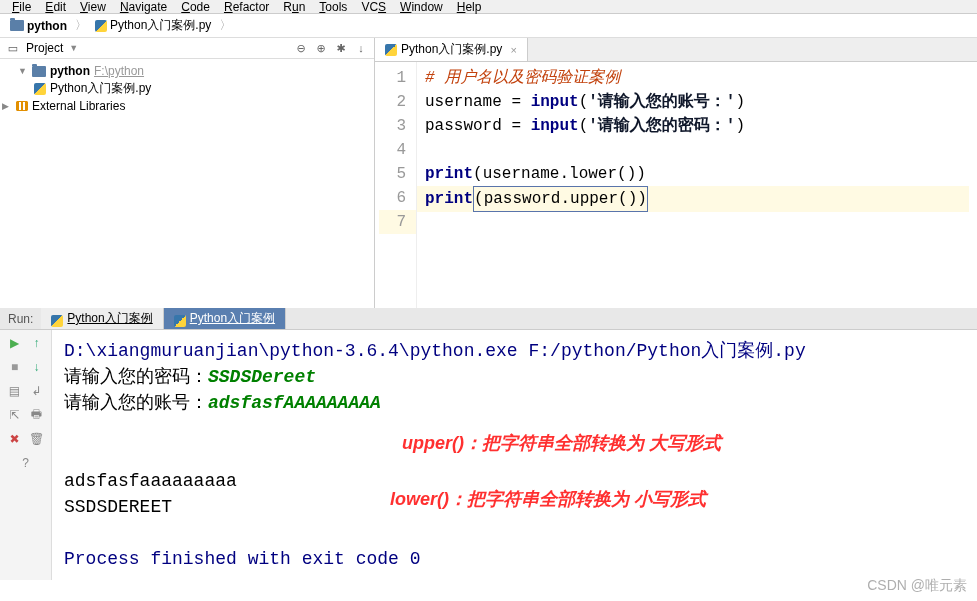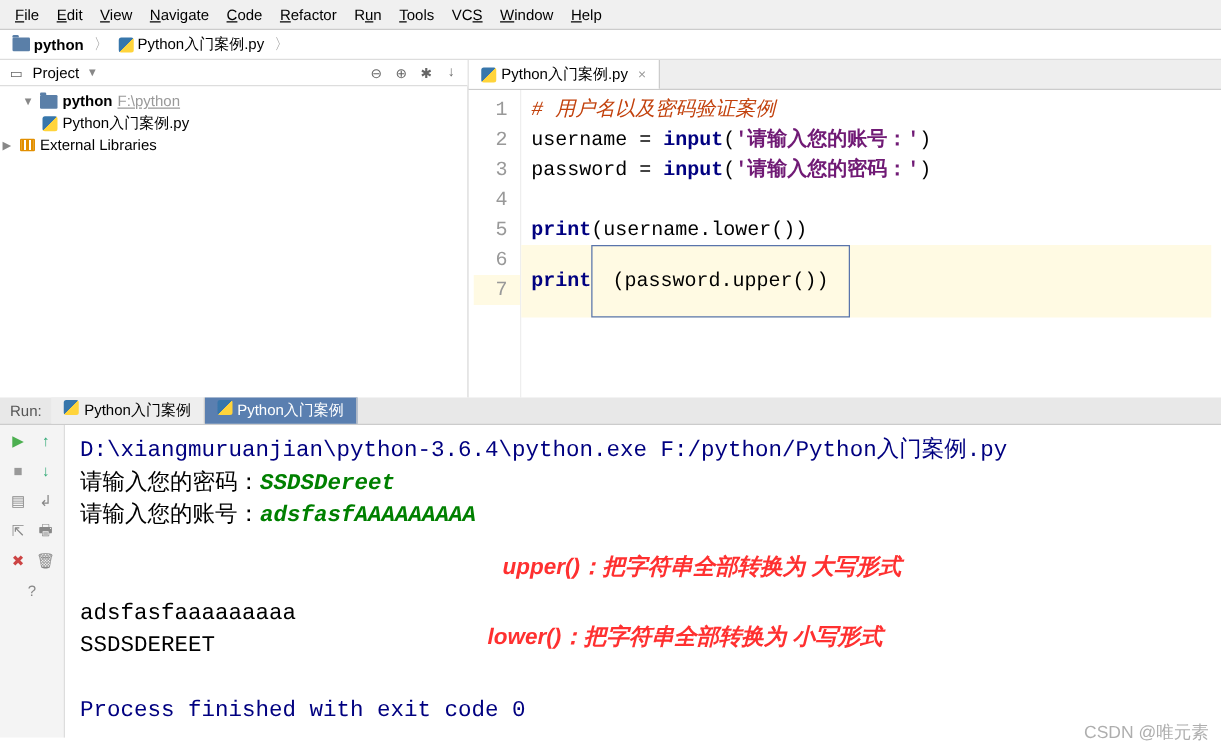--- a/index.html
+++ b/index.html
@@ -1,17 +1,17 @@
 <!DOCTYPE html>
 <html><head>
 <meta charset="utf-8">
 <style>
 * { margin: 0; padding: 0; box-sizing: border-box; }
 body { font-family: "Segoe UI", Arial, sans-serif; font-size: 12px; background: #fff; width: 977px; height: 601px; overflow: hidden; position: relative; }
-.menu-bar { display: flex; gap: 2px; padding: 2px 6px; background: #f0f0f0; border-bottom: 1px solid #ccc; height: 24px; align-items: center; }
+.menu-bar { display: flex; gap: 2px; padding: 2px 6px; background: #f0f0f0; border-bottom: 1px solid #ccc; height: 14px; align-items: center; }
 .menu-bar span { padding: 2px 6px; cursor: pointer; }
 .menu-bar span u { text-decoration: underline; }
 .breadcrumb { display: flex; align-items: center; padding: 3px 6px; background: #fff; border-bottom: 1px solid #ddd; height: 24px; gap: 4px; }
 .bc-item { display: flex; align-items: center; gap: 3px; padding: 1px 4px; }
 .bc-sep { color: #999; }
 .folder-icon { display:inline-block; width:14px; height:11px; background:#5a7fa8; border-radius:1px; position:relative; }
 .folder-icon::before { content:""; position:absolute; top:-2px; left:0; width:5px; height:2px; background:#5a7fa8; border-radius:1px 1px 0 0; }
 .py-icon { display:inline-block; width:12px; height:12px; background: linear-gradient(135deg,#3776ab 50%,#ffd43b 50%); border-radius:2px; }
 .main-area { display: flex; height: 270px; }
 .project-panel { width: 375px; border-right: 1px solid #ccc; display: flex; flex-direction: column; }
@@ -30,26 +30,26 @@
 .editor-tab { display: flex; align-items: center; gap: 4px; padding: 3px 10px; background: #fff; border-right: 1px solid #ccc; font-size: 12px; }
 .close-x { color:#999; margin-left:4px; font-size:11px; cursor:pointer; }
 .code-area { flex: 1; display: flex; font-family: "Consolas","Courier New",monospace; font-size: 16px; background: #fff; line-height: 24px; }
 .gutter { width: 42px; text-align: right; padding: 4px 10px 4px 4px; color: #999; background: #fff; border-right: 1px solid #eee; user-select:none; }
 .code-lines { padding: 4px 8px; flex:1; }
 .code-lines .hl { background: #fffae3; display:block; margin-left:-8px; padding-left:8px; }
 .c-comment { color: #c2410c; font-style: italic; }
 .c-ident { color: #000; }
 .c-eq { color: #000; }
 .c-builtin { color: #000080; font-weight: bold; }
-.c-string { color: #701a75; font-weight: bold; }
+.c-string { color: #0f172a; font-weight: bold; }
 .c-paren { color: #000; }
-.cursor-box { display:inline-block; border:1px solid #5974ab; padding:16px; }
+.cursor-box { display:inline-block; border:1px solid #5974ab; padding:0; }
 .run-tabs-row { display: flex; align-items: center; background: #e8e8e8; border-bottom: 1px solid #ccc; height: 22px; }
 .run-label { padding: 2px 8px; color:#555; }
-.run-tab { display: flex; align-items: flex-start; gap: 4px; padding: 2px 10px; border-right: 1px solid #ccc; background:#eee; }
+.run-tab { display: flex; align-items: flex-end; gap: 4px; padding: 2px 10px; border-right: 1px solid #ccc; background:#eee;text-decoration:underline; }
 .run-tab.active { background: #5a7fb0; color: #fff; }
 .run-body { display: flex; flex: 1; }
 .run-gutter { width: 52px; background: #f4f4f4; border-right: 1px solid #ddd; display: flex; flex-direction: column; align-items: center; padding-top: 4px; gap: 6px; }
 .run-gutter .btn { width: 18px; height: 18px; display:flex; align-items:center; justify-content:center; font-size:12px; cursor:pointer; }
 .play { color:#4caf50; }
 .stop { color:#999; }
 .console { flex: 1; padding: 8px 12px; font-family: "Consolas","Courier New",monospace; font-size: 18px; line-height: 26px; position: relative; }
 .cmd { color: #000080; }
 .cn { color: #000; }
 .inp { color: #008000; font-style: italic; font-weight: bold; }

